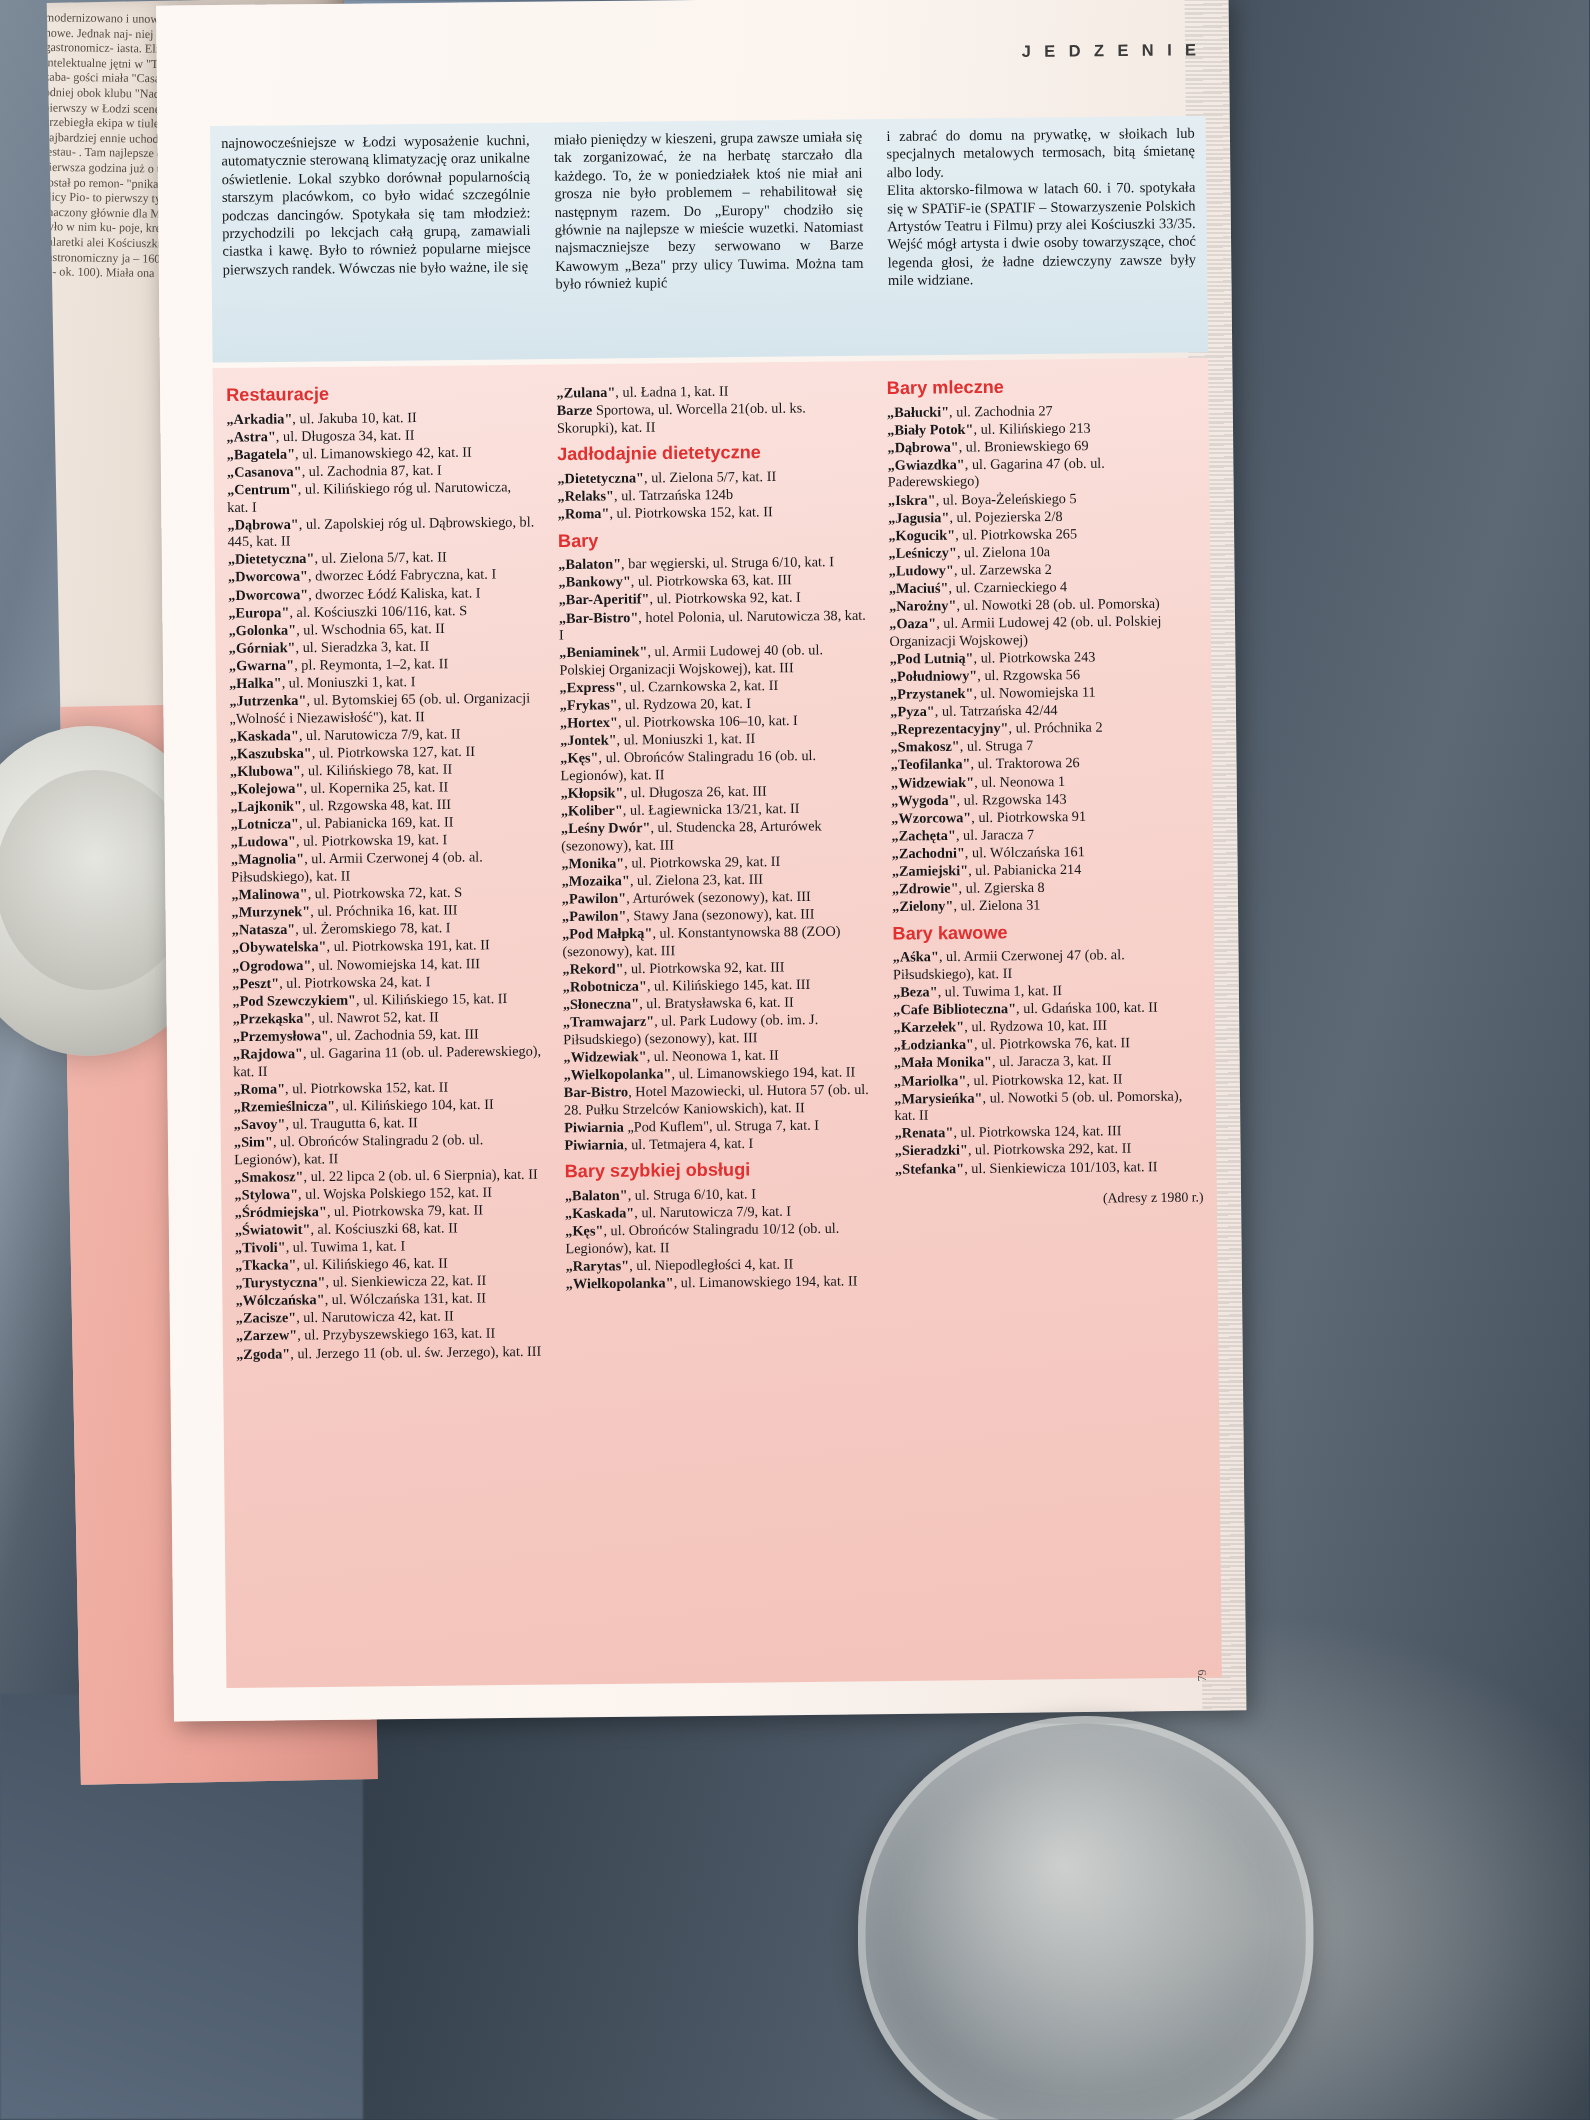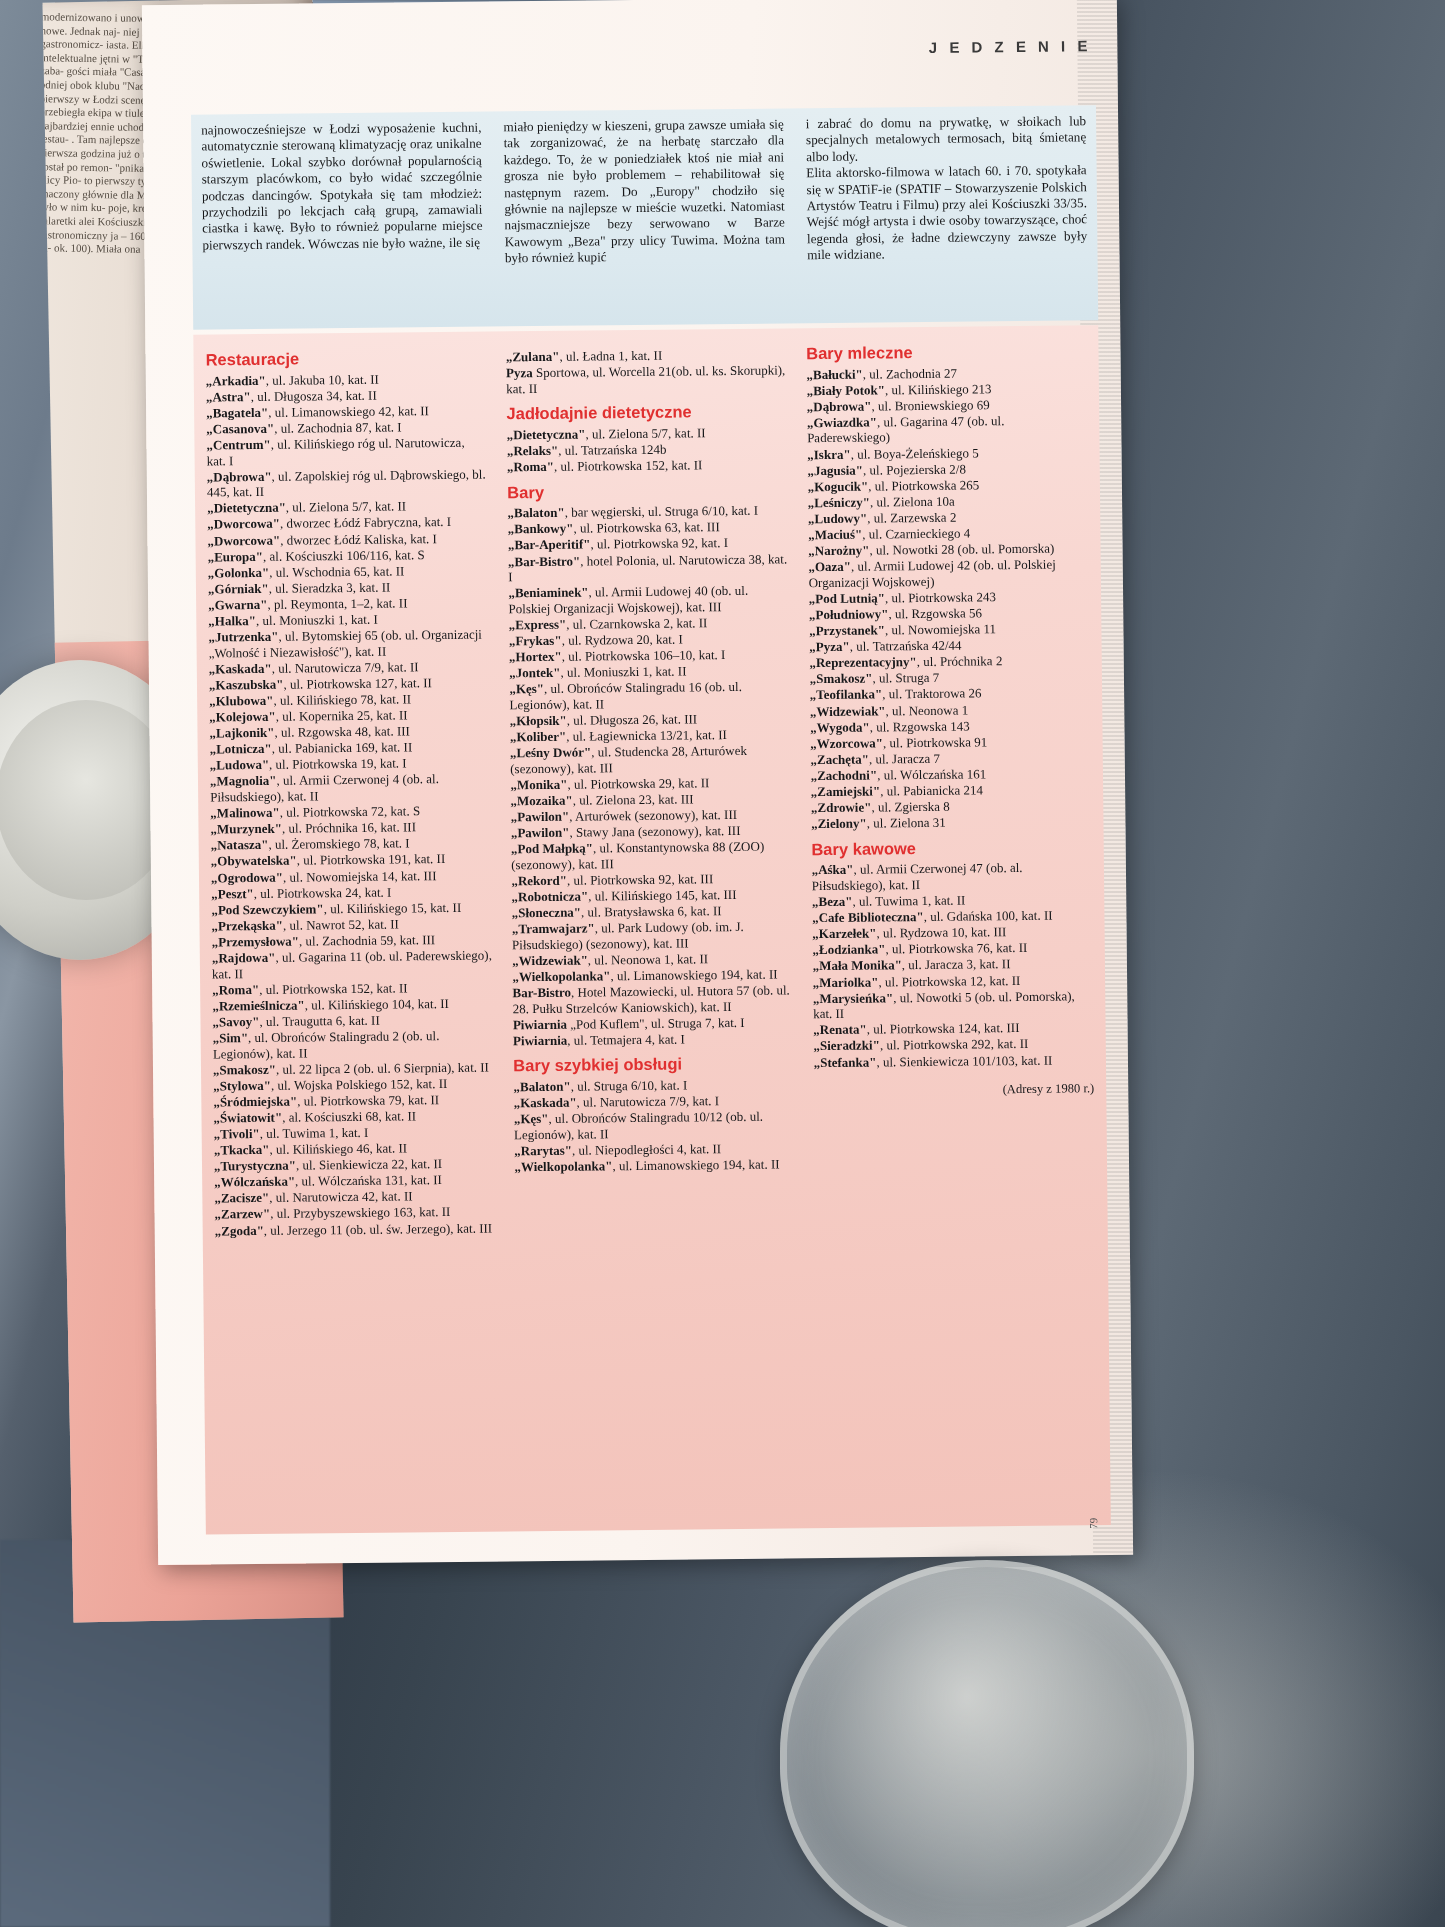--- a/index.html
+++ b/index.html
@@ -182,21 +182,21 @@
         <p class="entry"><b>„Tivoli"</b>, ul. Tuwima 1, kat. I</p>
         <p class="entry"><b>„Tkacka"</b>, ul. Kilińskiego 46, kat. II</p>
         <p class="entry"><b>„Turystyczna"</b>, ul. Sienkiewicza 22, kat. II</p>
         <p class="entry"><b>„Wólczańska"</b>, ul. Wólczańska 131, kat. II</p>
         <p class="entry"><b>„Zacisze"</b>, ul. Narutowicza 42, kat. II</p>
         <p class="entry"><b>„Zarzew"</b>, ul. Przybyszewskiego 163, kat. II</p>
         <p class="entry"><b>„Zgoda"</b>, ul. Jerzego 11 (ob. ul. św. Jerzego), kat. III</p>
       </div>
     <div class="dcol" id="c2">
         <p class="entry"><b>„Zulana"</b>, ul. Ładna 1, kat. II</p>
-        <p class="entry"><b>Pyza</b> Sportowa, ul. Worcella 21(ob. ul. ks. Skorupki), kat. II</p>
+        <p class="entry"><b>Barze</b> Sportowa, ul. Worcella 21(ob. ul. ks. Skorupki), kat. II</p>
         <h3 class="sect">Jadłodajnie dietetyczne</h3>
         <p class="entry"><b>„Dietetyczna"</b>, ul. Zielona 5/7, kat. II</p>
         <p class="entry"><b>„Relaks"</b>, ul. Tatrzańska 124b</p>
         <p class="entry"><b>„Roma"</b>, ul. Piotrkowska 152, kat. II</p>
         <h3 class="sect">Bary</h3>
         <p class="entry"><b>„Balaton"</b>, bar węgierski, ul. Struga 6/10, kat. I</p>
         <p class="entry"><b>„Bankowy"</b>, ul. Piotrkowska 63, kat. III</p>
         <p class="entry"><b>„Bar-Aperitif"</b>, ul. Piotrkowska 92, kat. I</p>
         <p class="entry"><b>„Bar-Bistro"</b>, hotel Polonia, ul. Narutowicza 38, kat. I</p>
         <p class="entry"><b>„Beniaminek"</b>, ul. Armii Ludowej 40 (ob. ul. Polskiej Organizacji Wojskowej), kat. III</p>

